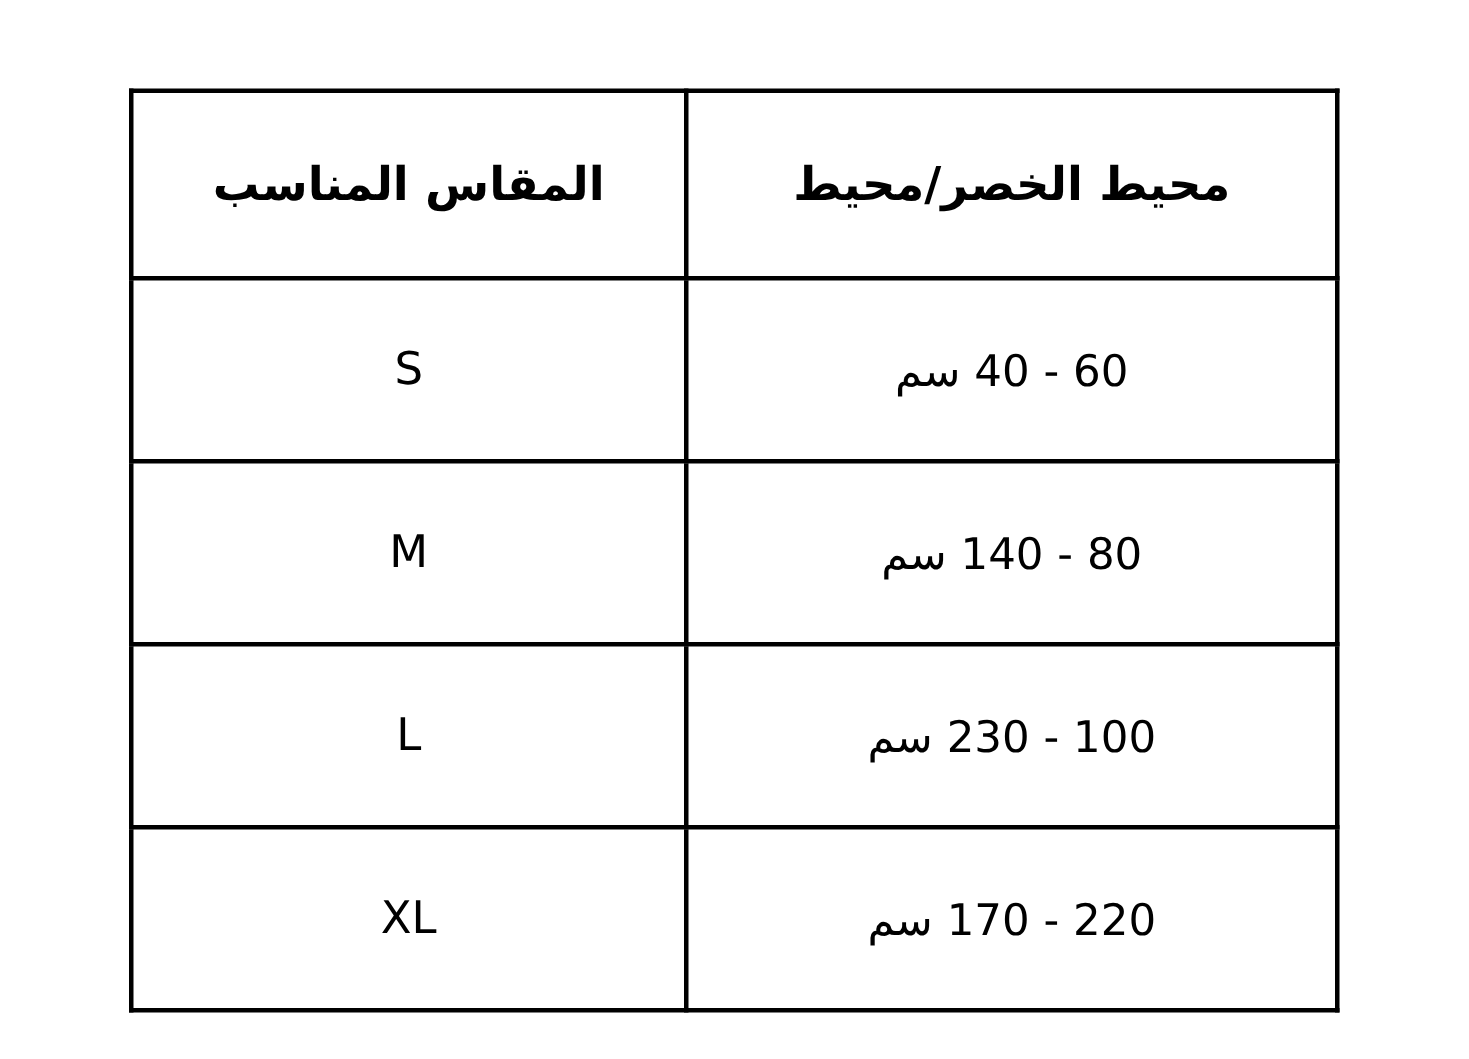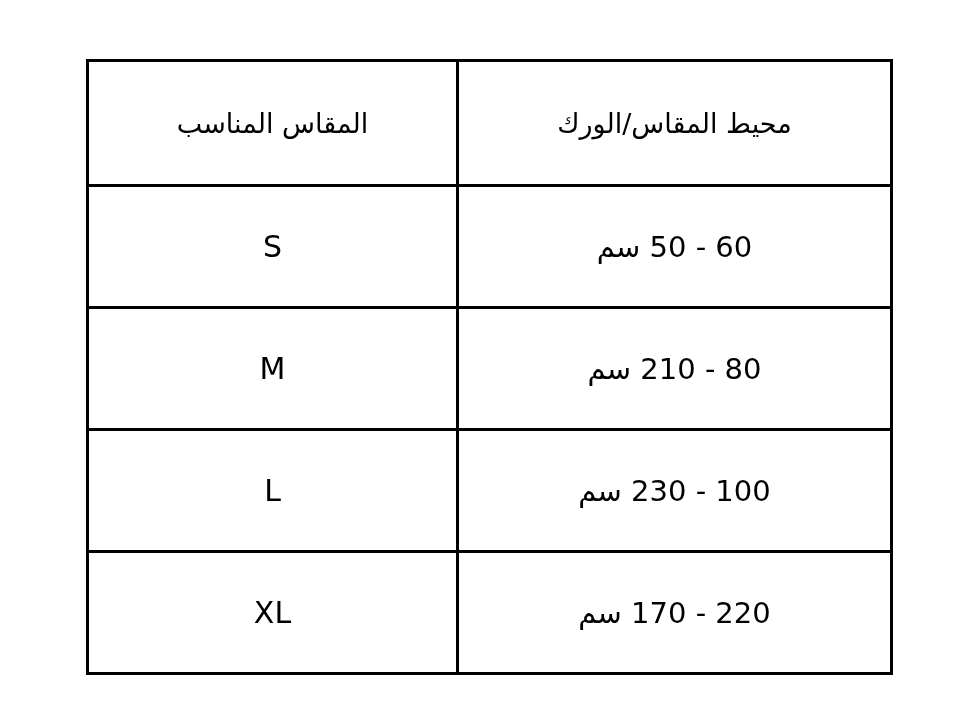--- a/index.html
+++ b/index.html
@@ -37,22 +37,22 @@
     color: #000000;
     text-align: center;
     vertical-align: middle;
     padding: 0;
   }
   table.size-table col.col-measure { width: 434px; }
   table.size-table col.col-size { width: 370px; }
 
   th.head-cell {
     height: 122px;
-    font-size: 27px;
-    font-weight: normal;
+    font-size: 31px;
+    font-weight: bold;
     letter-spacing: 0px;
     margin-top: 33px;
   }
   td.body-cell {
     height: 119px;
     font-weight: normal;
   }
   td.measure-cell {
     font-size: 29px;
     direction: rtl;
@@ -67,31 +67,31 @@
 
 <div class="page">
   <div class="table-wrap">
     <table class="size-table">
       <colgroup>
         <col class="col-measure">
         <col class="col-size">
       </colgroup>
       <thead>
         <tr>
-          <th class="head-cell measure-cell">محيط المقاس/الورك</th>
+          <th class="head-cell measure-cell">محيط الخصر/محيط</th>
           <th class="head-cell size-cell">المقاس المناسب</th>
         </tr>
       </thead>
       <tbody>
         <tr>
-          <td class="body-cell measure-cell">60 - 50 سم</td>
+          <td class="body-cell measure-cell">60 - 40 سم</td>
           <td class="body-cell size-cell">S</td>
         </tr>
         <tr>
-          <td class="body-cell measure-cell">80 - 210 سم</td>
+          <td class="body-cell measure-cell">80 - 140 سم</td>
           <td class="body-cell size-cell">M</td>
         </tr>
         <tr>
           <td class="body-cell measure-cell">100 - 230 سم</td>
           <td class="body-cell size-cell">L</td>
         </tr>
         <tr>
           <td class="body-cell measure-cell">220 - 170 سم</td>
           <td class="body-cell size-cell">XL</td>
         </tr>

